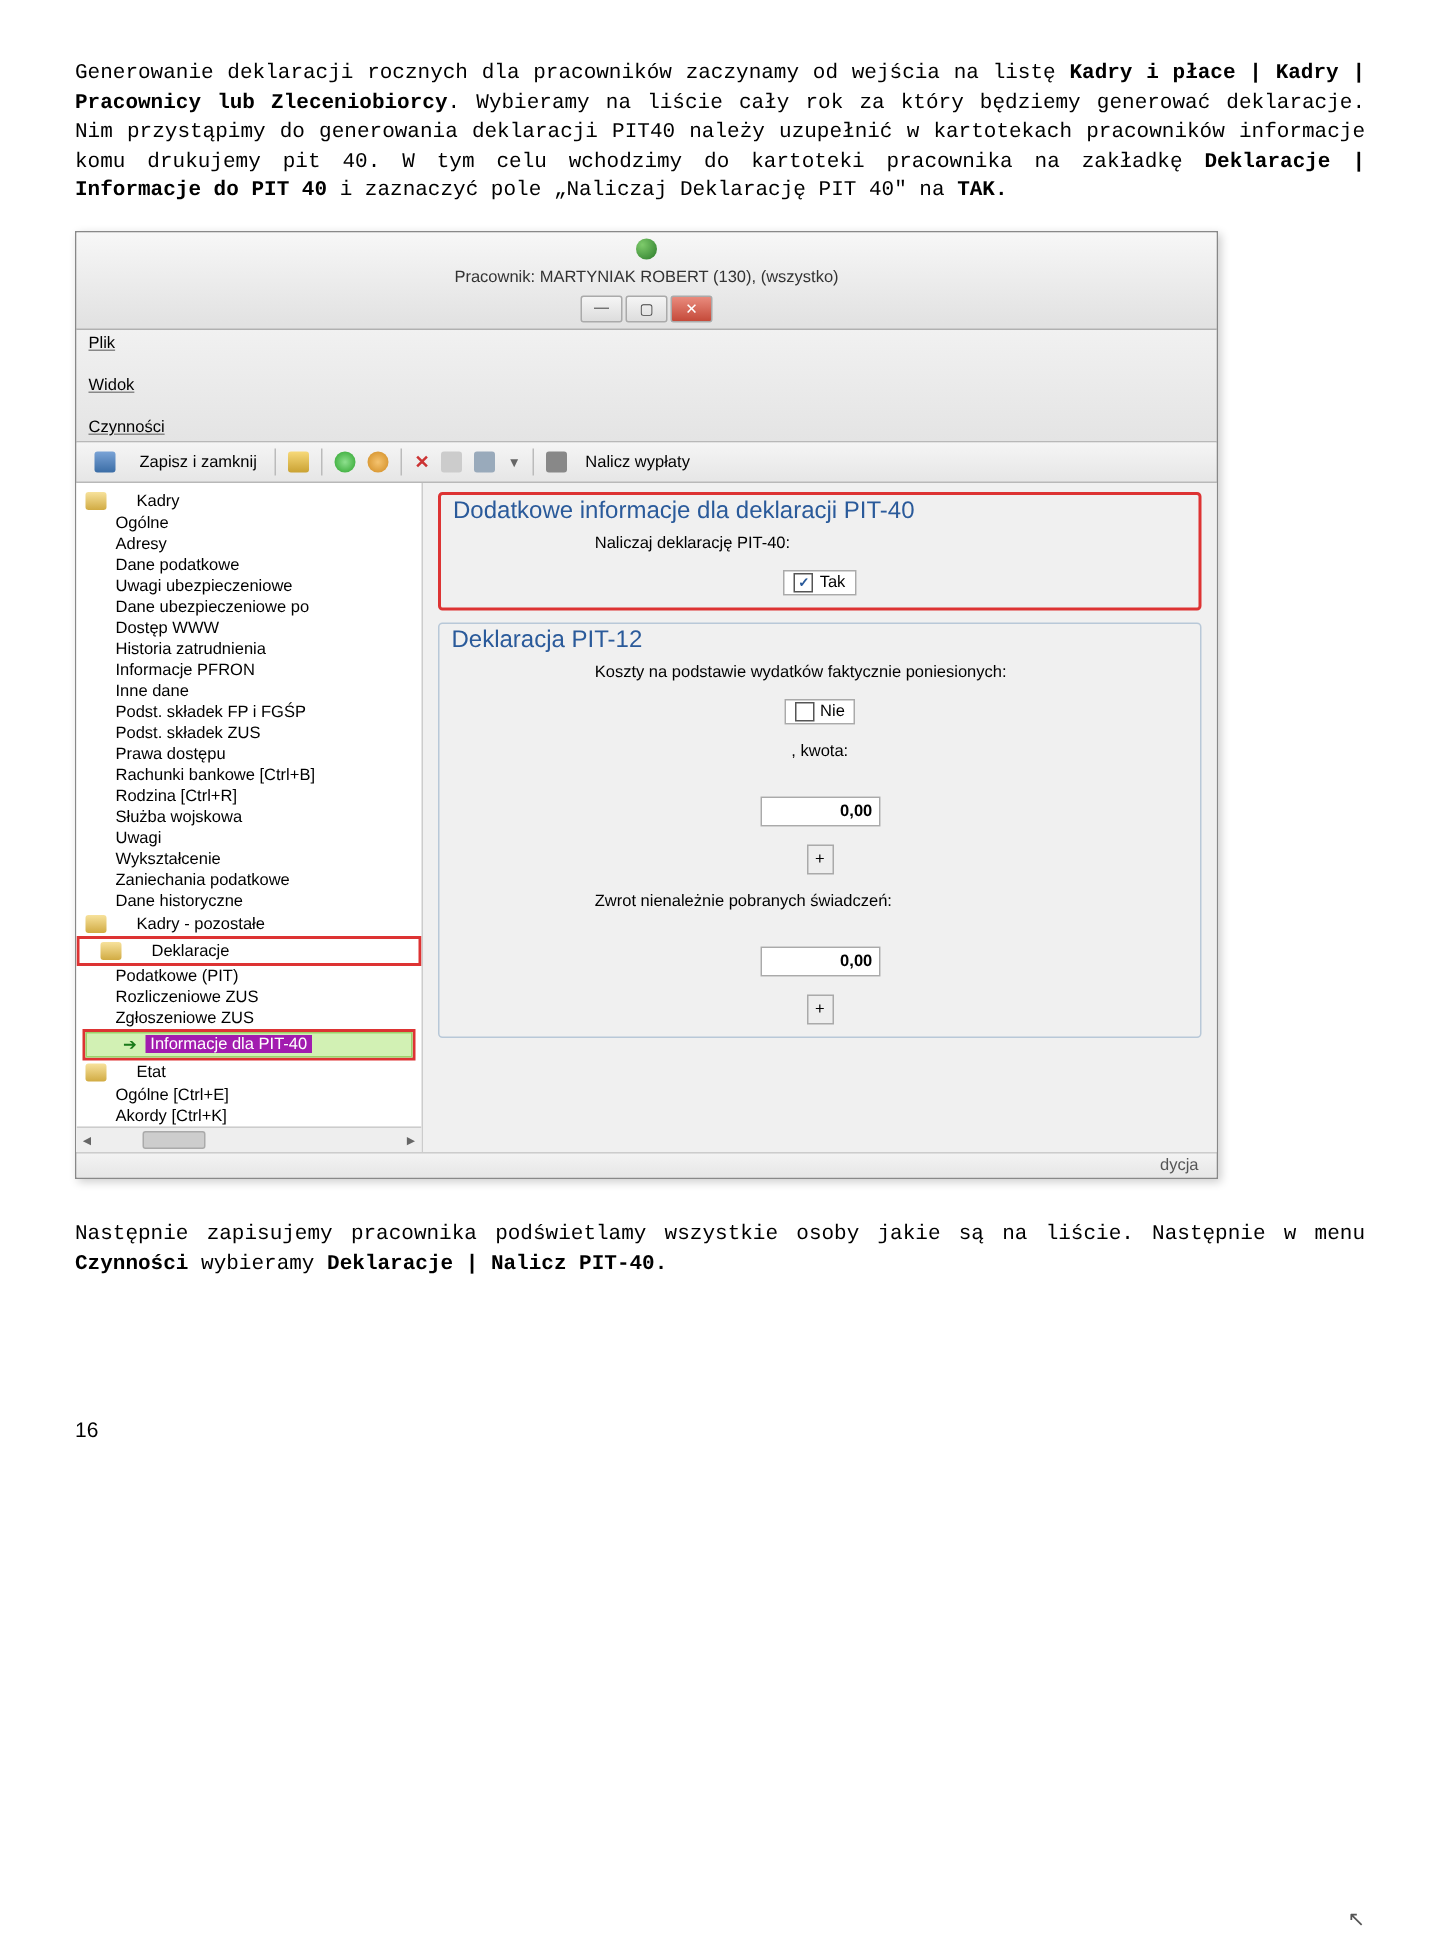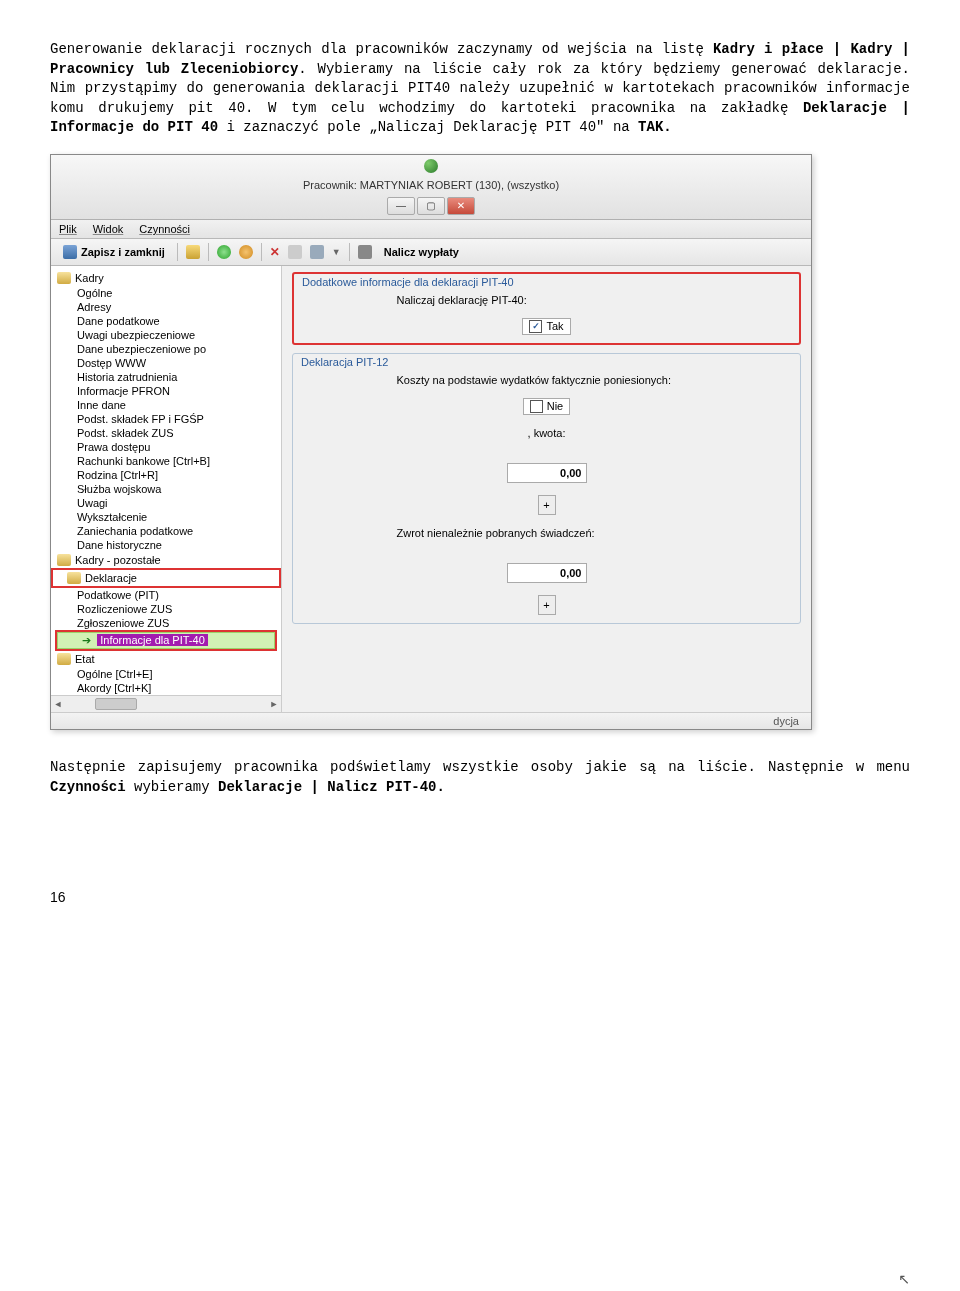--- a/index.html
+++ b/index.html
@@ -53,33 +53,33 @@
     font-size: 10px; color:#444;
   }
   .win-btn.close { background: linear-gradient(#e98b7d,#c54a3a); color:#fff; }
 
   .menubar {
     background: linear-gradient(#f1f1f1,#e4e4e4);
     padding: 3px 8px;
     display: flex; gap: 16px;
     border-bottom: 1px solid #b8b8b8;
     font-size: 11px;
+    flex-direction: column;
   }
   .menubar span { text-decoration: underline; text-decoration-color: #888; }
 
   .toolbar {
     background: linear-gradient(#f5f5f5,#e6e6e6);
     padding: 4px 8px;
     display: flex; align-items: center; gap: 8px;
     border-bottom: 1px solid #b8b8b8;
   }
   .tb-btn {
-    display:flex;align-items:center;gap:4px;
+    display:flex;align-items:center;gap:16px;
     padding: 2px 4px;
-    font-weight: bold;
   }
   .icon {
     width: 14px; height: 14px; display:inline-block;
   }
   .icon.disk { background: linear-gradient(#7aa3d6,#3b6da6); border-radius:2px; }
   .icon.folder { background: linear-gradient(#f7d979,#caa233); border-radius:2px; }
   .icon.circle-green { background: radial-gradient(circle,#8ee08e,#2aa22a); border-radius:50%; }
   .icon.circle-orange { background: radial-gradient(circle,#f5c36f,#d08a20); border-radius:50%; }
   .icon.x-red { color:#c33; font-weight:bold; font-size:12px; width:auto; }
   .icon.wand { background:#888; border-radius:2px; }
@@ -91,21 +91,21 @@
   }
   .sidebar {
     width: 230px;
     background:#fff;
     border-right:1px solid #ccc;
     padding: 4px 0 0 0;
     overflow: hidden;
   }
   .tree-group {
     padding: 2px 6px;
-    display:flex;align-items:center;gap:4px;
+    display:flex;align-items:center;gap:20px;
     font-size:11px;
   }
   .tree-group .folder { width:14px;height:12px;background:linear-gradient(#f7e29c,#d1ab43);border-radius:2px;flex-shrink:0; }
   .tree-item {
     padding: 1px 6px 1px 26px;
     font-size:11px;
     color:#000;
     white-space: nowrap;
     overflow: hidden;
   }
@@ -136,21 +136,21 @@
     position: relative;
   }
   .groupbox {
     border:1px solid #b8c8d8;
     border-radius:3px;
     margin-bottom:8px;
     background:#f0f0f0;
   }
   .groupbox .legend {
     color:#2a5a9a;
-    font-size:11px;
+    font-size:16px;
     padding: 2px 8px;
   }
   .groupbox.red-outline { border:2px solid #d33; }
   .groupbox .row {
     padding: 4px 10px 8px 10px;
     display:flex;align-items:center;gap:12px;
     font-size:11px;
     flex-direction:column;
   }
   .row label { min-width: 300px; }

